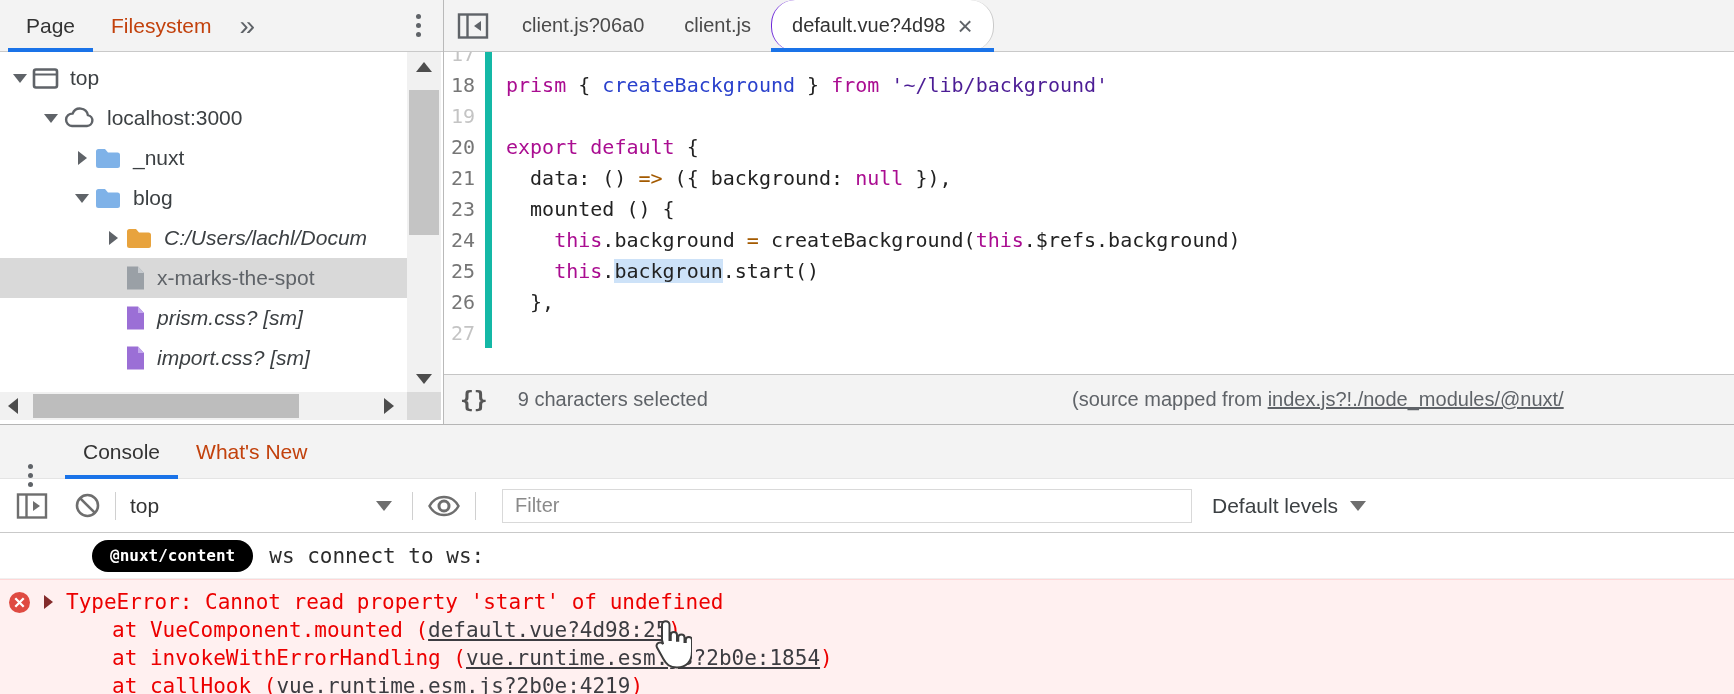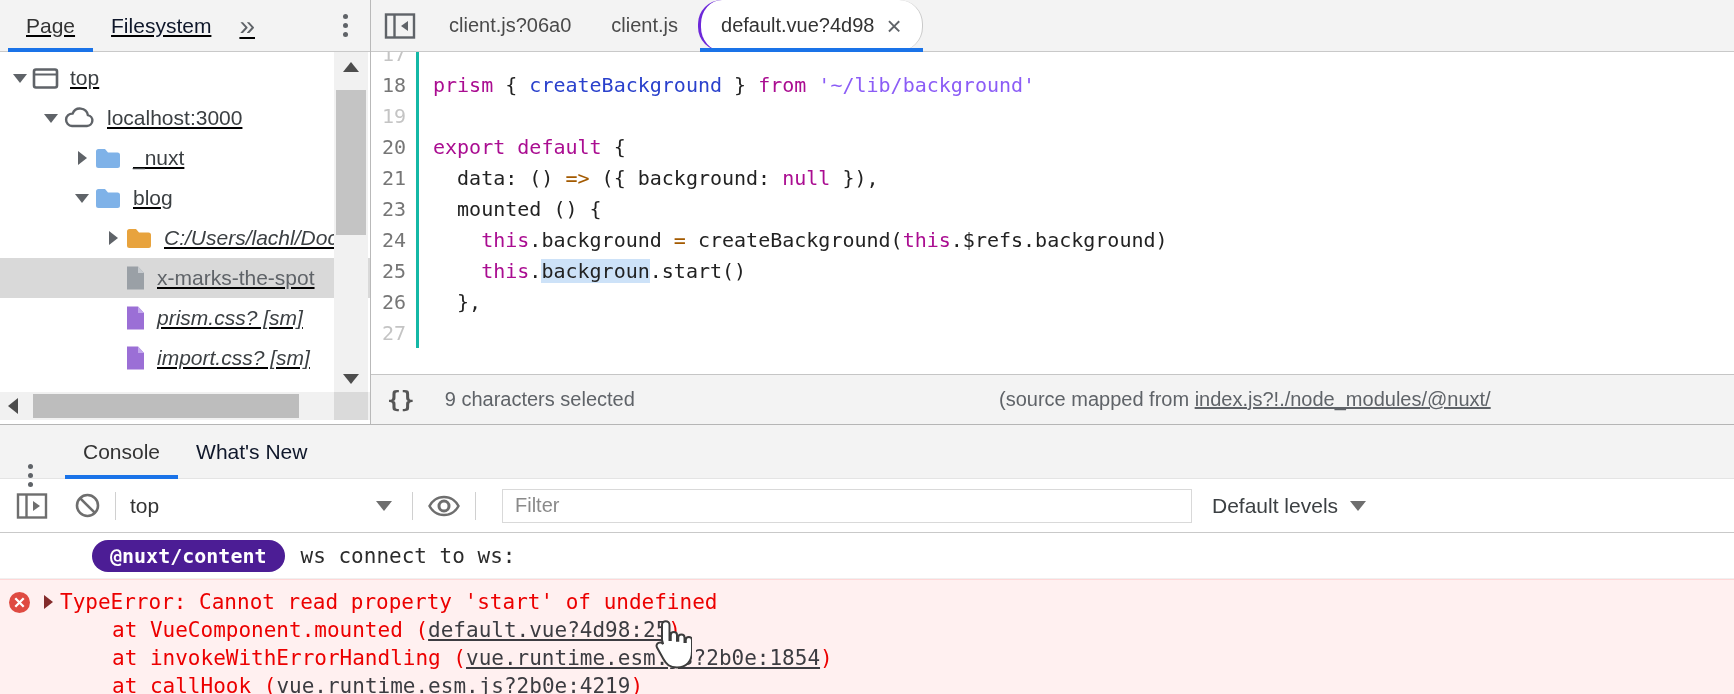--- a/index.html
+++ b/index.html
@@ -3,24 +3,24 @@
 <meta charset="utf-8">
 <style>
   * { margin:0; padding:0; box-sizing:border-box; }
   html,body { width:1734px; height:694px; overflow:hidden; background:#fff;
     font-family:"Liberation Sans","DejaVu Sans",sans-serif; }
   :root { --accent:#1a73e8; --err:#ec0000; --gray:#5f6368; }
 
   .top-area { height:424px; display:flex; }
 
   
-  .navigator { width:371px; flex:none; border-right:1px solid #b9b9b9; display:flex; flex-direction:column; background:#fff;text-decoration:underline; }
+  .navigator { width:444px; flex:none; border-right:1px solid #b9b9b9; display:flex; flex-direction:column; background:#fff; }
   .bar { height:52px; flex:none; background:#f3f3f3; border-bottom:1px solid #c9c9c9; display:flex; align-items:center; position:relative; }
   .tabs-slot { display:flex; height:100%; margin-left:8px; }
-  .tab { padding:0 18px; height:100%; display:flex; align-items:center; font-size:21px; color:#0f172a; position:relative; cursor:default; white-space:nowrap; }
+  .tab { padding:0 18px; height:100%; display:flex; align-items:center; font-size:21px; color:#c2410c; position:relative; cursor:default; white-space:nowrap; }
   .tab.active { color:#333; }
   .tab.active::after { content:""; position:absolute; left:0; right:0; bottom:-1px; height:4px; background:var(--accent); }
   .chevrons { font-size:28px; color:#5f6368; margin-left:10px; line-height:1; }
   .vdots { margin-left:auto; margin-right:22px; width:5px; height:5px; border-radius:50%; background:#5f6368;
            box-shadow:0 -9px 0 #5f6368, 0 9px 0 #5f6368; }
   .vdots.console-dots { margin:0 0 0 28px; }
 
   .nav-body { flex:1; position:relative; overflow:hidden; background:#fff; }
   .file-tree { width:412px; padding-top:6px; }
   .tree-row { height:40px; display:flex; align-items:center; font-size:21px; color:#3c4043; white-space:nowrap; overflow:hidden; }
@@ -48,34 +48,34 @@
   .hscroll .arr-r { position:absolute; right:18px; top:6px; }
   .hscroll .thumb { position:absolute; left:33px; top:2px; width:266px; height:24px; background:#bdbdbd; }
   .scroll-corner { position:absolute; right:2px; bottom:4px; width:34px; height:28px; background:#dadada; }
 
   
   .editor { flex:1; min-width:0; display:flex; flex-direction:column; }
   .etabs-bar { height:52px; flex:none; background:#f3f3f3; border-bottom:1px solid #c9c9c9; display:flex; align-items:stretch; }
   .icon-btn { display:flex; align-items:center; justify-content:center; }
   .hide-nav-btn { width:58px; flex:none; }
   .etab { padding:12px 20px; display:flex; align-items:center; gap:12px; font-size:20px; color:#4a4a4a; position:relative; white-space:nowrap; }
-  .etab.active { background:#fff; border-left:3px solid #6d28d9; border-right:1px solid #c9c9c9; color:#333;border-radius:24px; }
+  .etab.active { background:#fff; border-left:1px solid #6d28d9; border-right:1px solid #c9c9c9; color:#333;border-radius:24px; }
   .etab.active::after { content:""; position:absolute; left:-1px; right:-1px; bottom:-1px; height:4px; background:var(--accent); }
   .etab .close-x { font-size:26px; color:#5f6368; line-height:1; }
 
   .code-area { flex:1; overflow:hidden; background:#fff; font-family:"DejaVu Sans Mono","Liberation Mono",monospace; font-size:20px; }
   .code-inner { margin-top:-14px; }
   .cline { height:31px; display:flex; align-items:center; white-space:pre; }
   .gutter { width:48px; flex:none; text-align:right; padding-right:10px; color:#767676; align-self:stretch;
-            display:flex; align-items:center; justify-content:flex-end; border-right:3px solid #14b8a6; }
+            display:flex; align-items:center; justify-content:flex-end; border-right:7px solid #14b8a6; }
   .gutter.dim { color:#c4c4c4; }
   .ltext { padding-left:14px; color:#222; }
   .tok-kw { color:#aa0d91; }
   .tok-def { color:#2a41cc; }
-  .tok-str { color:#8b5cf6; }
+  .tok-str { color:#4c1d95; }
   .tok-op { color:#a35a00; }
   .tok-sel { background:#cde2f8; }
 
   .status-bar { height:50px; flex:none; background:#f3f3f3; border-top:1px solid #c5c5c5; position:relative;
                 display:flex; align-items:center; font-size:20px; color:#5f6368; overflow:hidden; }
   .brace-icon { margin-left:16px; font-family:"DejaVu Sans Mono",monospace; font-weight:bold; font-size:23px; color:#555; }
   .sel-count { margin-left:30px; }
   .mapped { position:absolute; left:628px; white-space:nowrap; }
   .u-link { text-decoration:underline; }
 
@@ -86,26 +86,26 @@
   .c-toolbar { height:54px; flex:none; background:#fff; border-bottom:1px solid #c9c9c9; display:flex; align-items:center; }
   .sep { width:1px; height:28px; background:#d0d0d0; margin:0 14px; flex:none; }
   .ctx-select { width:268px; display:flex; align-items:center; justify-content:space-between; font-size:21px; color:#333; padding-right:6px; }
   .filter-input { width:690px; height:34px; border:1px solid #d9d9d9; background:#fff; font-size:20px; color:#333;
                   padding:0 12px; outline:none; margin-left:12px; font-family:"Liberation Sans",sans-serif; }
   .filter-input::placeholder { color:#8a8a8a; }
   .levels { display:flex; align-items:center; gap:12px; font-size:21px; color:#3c4043; margin-left:20px; white-space:nowrap; }
 
   .c-messages { flex:1; overflow:hidden; font-family:"DejaVu Sans Mono","Liberation Mono",monospace; font-size:21px; }
   .msg-log { height:46px; display:flex; align-items:center; padding-left:92px; color:#2b2b2b; border-bottom:1px solid #f0f0f0; white-space:pre; }
-  .badge { background:#4c1d95; color:#fff; font-weight:bold; font-size:20px; line-height:32px; padding:0 18px; border-radius:16px; margin-right:16px; flex:none; }
+  .badge { background:#000000; color:#fff; font-weight:bold; font-size:16px; line-height:32px; padding:0 18px; border-radius:16px; margin-right:16px; flex:none; }
   .msg-error { background:#fff0f0; border-top:1px solid #ffd7d7; padding-top:8px; color:var(--err); height:116px; }
   .err-head { height:28px; display:flex; align-items:center; }
   .err-icon-slot { margin-left:8px; display:flex; flex:none; }
   .err-twisty { margin-left:13px; width:16px; display:flex; flex:none; }
-  .err-text { white-space:pre; }
+  .err-text { margin-left:6px; white-space:pre; }
   .err-line { height:28px; padding-left:112px; display:flex; align-items:center; white-space:pre; }
   .err-link { color:#3c3c41; text-decoration:underline; }
 
   .mouse-cursor { position:absolute; left:652px; top:618px; width:40px; height:54px; z-index:50; pointer-events:none; }
 </style>
 </head>
 <body>
 
 <div class="top-area">
 

